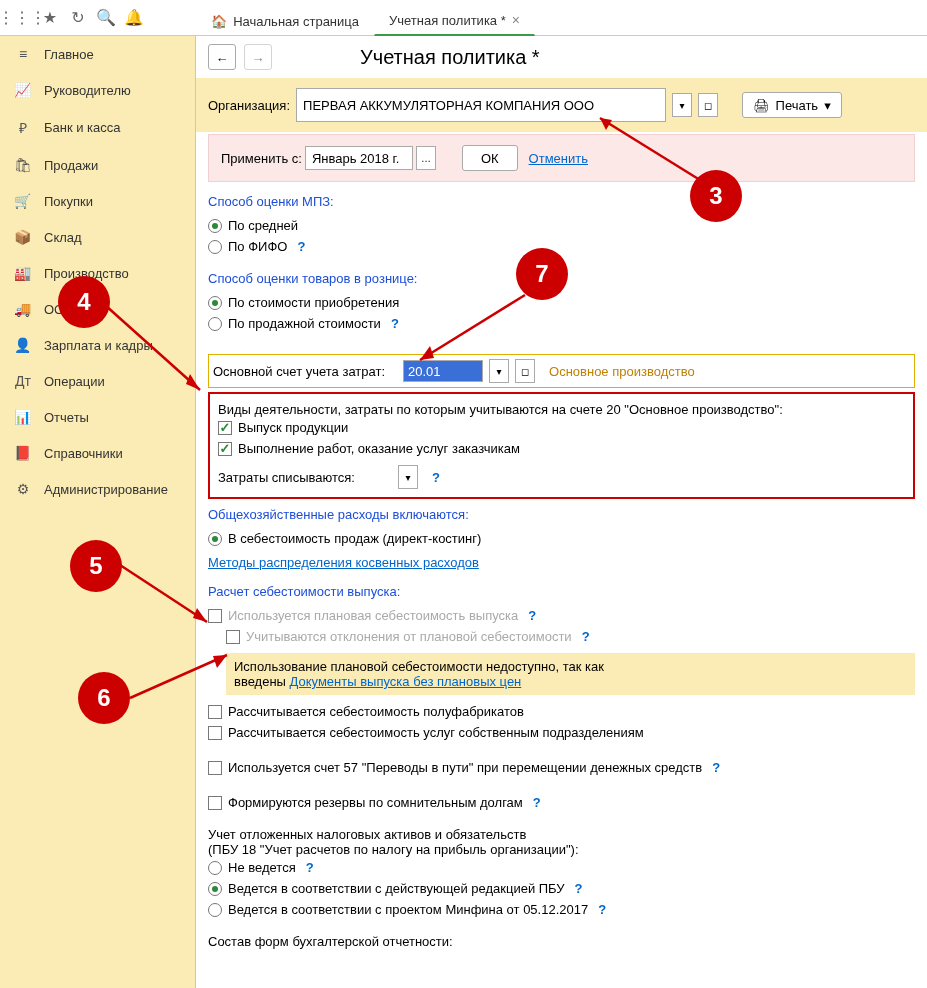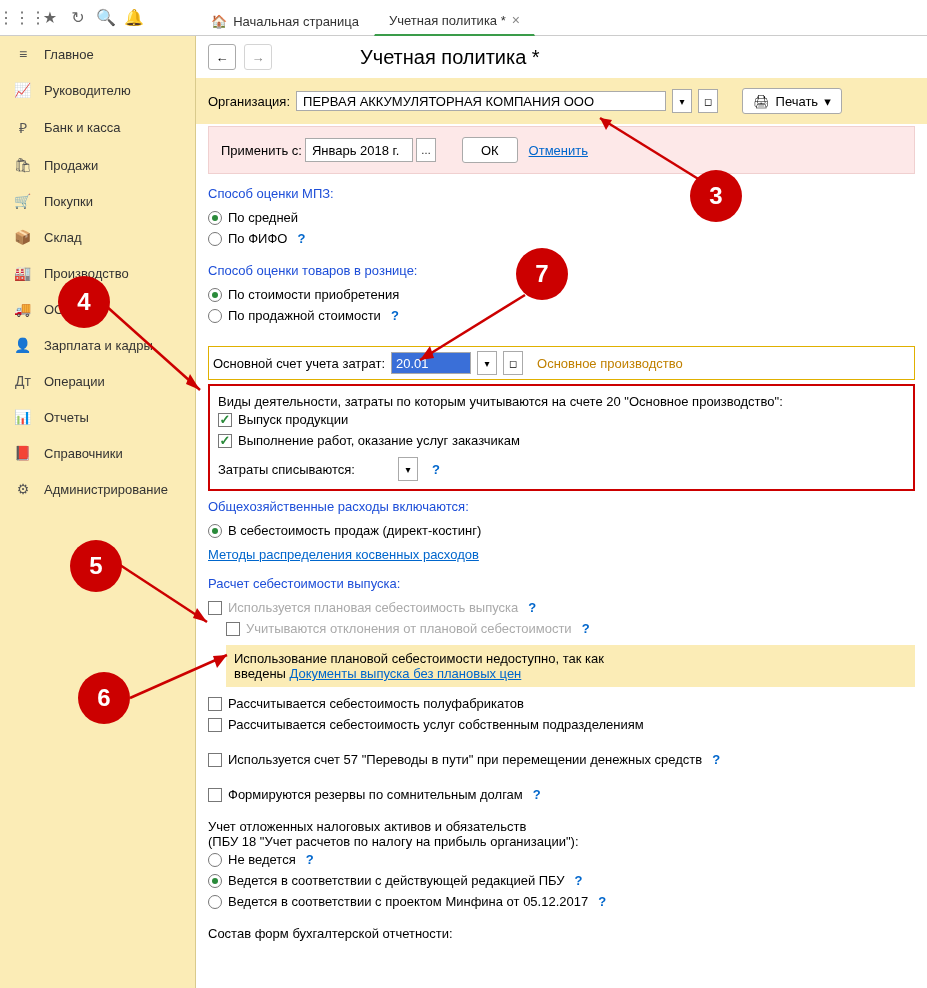--- a/index.html
+++ b/index.html
@@ -17,42 +17,42 @@
 .sidebar { position: absolute; top: 36px; left: 0; width: 196px; height: 952px; background: #fbecb6; border-right: 1px solid #d9ca8c; }
 .side-item { display: flex; align-items: center; gap: 12px; padding: 10px 14px; color: #333; cursor: pointer; }
 .side-item .icon { width: 18px; text-align: center; color: #555; font-size: 14px; }
 
 .main { position: absolute; top: 36px; left: 196px; right: 0; bottom: 0; background: #fff; overflow: hidden; }
 .header-row { padding: 8px 12px; display: flex; align-items: center; gap: 8px; }
 .nav-btn { width: 28px; height: 26px; border: 1px solid #aaa; background: #fff; border-radius: 3px; display: flex; align-items: center; justify-content: center; cursor: pointer; }
 .page-title { font-size: 20px; margin-left: 80px; }
 
 .org-row { background: #fbecb6; padding: 10px 12px; display: flex; align-items: center; gap: 6px; }
-.org-input { flex: 0 0 370px; height: 20px; border: 1px solid #aaa; background: #fff; padding: 0 6px; display: flex; align-items: center; }
+.org-input { flex: 0 0 370px; height: 34px; border: 1px solid #aaa; background: #fff; padding: 0 6px; display: flex; align-items: center; }
 .small-btn { width: 20px; height: 24px; border: 1px solid #aaa; background: #fff; display: flex; align-items: center; justify-content: center; font-size: 10px; cursor: pointer; }
 .print-btn { height: 26px; border: 1px solid #aaa; background: #fff; border-radius: 3px; padding: 0 10px; display: flex; align-items: center; gap: 6px; cursor: pointer; margin-left: 18px; }
 
 .apply-row { background: #fde8e8; padding: 10px 12px; display: flex; align-items: center; gap: 3px; margin: 2px 12px 0; border: 1px solid #f0d0d0; }
 .date-input { width: 108px; height: 24px; border: 1px solid #aaa; background: #fff; padding: 0 6px; }
 .ok-btn { height: 26px; padding: 0 18px; border: 1px solid #aaa; background: #fff; border-radius: 3px; cursor: pointer; }
 .cancel-link { color: #0066cc; text-decoration: underline; cursor: pointer; margin-left: 8px; }
 
 .content { padding: 12px; }
 .section-label { color: #1d4ed8; margin-bottom: 6px; }
 .radio-row, .check-row { display: flex; align-items: center; gap: 6px; padding: 3px 0; }
 .radio { width: 14px; height: 14px; border: 1px solid #777; border-radius: 50%; display: flex; align-items: center; justify-content: center; }
 .radio.checked::after { content: ""; width: 6px; height: 6px; background: #2a8a3a; border-radius: 50%; }
 .checkbox { width: 14px; height: 14px; border: 1px solid #777; display: flex; align-items: center; justify-content: center; }
 .checkbox.checked { color: #2a8a3a; font-weight: bold; }
 .help { color: #0066cc; font-weight: bold; margin-left: 4px; cursor: pointer; }
 .link { color: #0066cc; text-decoration: underline; cursor: pointer; }
 .disabled { color: #aaa; }
 
 .account-row { display: flex; align-items: center; gap: 6px; border: 1px solid #e0b000; padding: 4px; margin-top: 6px; }
-.account-input { width: 80px; height: 22px; border: 1px solid #aaa; padding: 0 4px; background: #3a6fd8; color: #fff; }
+.account-input { width: 80px; height: 22px; border: 1px solid #aaa; padding: 0 4px; background: #3a6fd8; color: #fff; margin-left: 12px; }
 .account-desc { color: #c08000; margin-left: 8px; }
 
 .red-box { border: 2px solid #cc0000; padding: 8px; margin-top: 4px; }
 .dropdown { height: 24px; border: 1px solid #aaa; background: #fff; padding: 0 6px; display: flex; align-items: center; flex: 1; }
 .dd-row { display: flex; align-items: center; gap: 10px; margin-top: 6px; }
 
 .warn-box { background: #fbecb6; padding: 6px 8px; margin: 6px 0 6px 18px; }
 .indent { margin-left: 18px; }
 
 .callout { position: absolute; width: 52px; height: 52px; background: #cc0000; border-radius: 50%; display: flex; align-items: center; justify-content: center; color: #fff; font-size: 24px; font-weight: bold; z-index: 100; }

